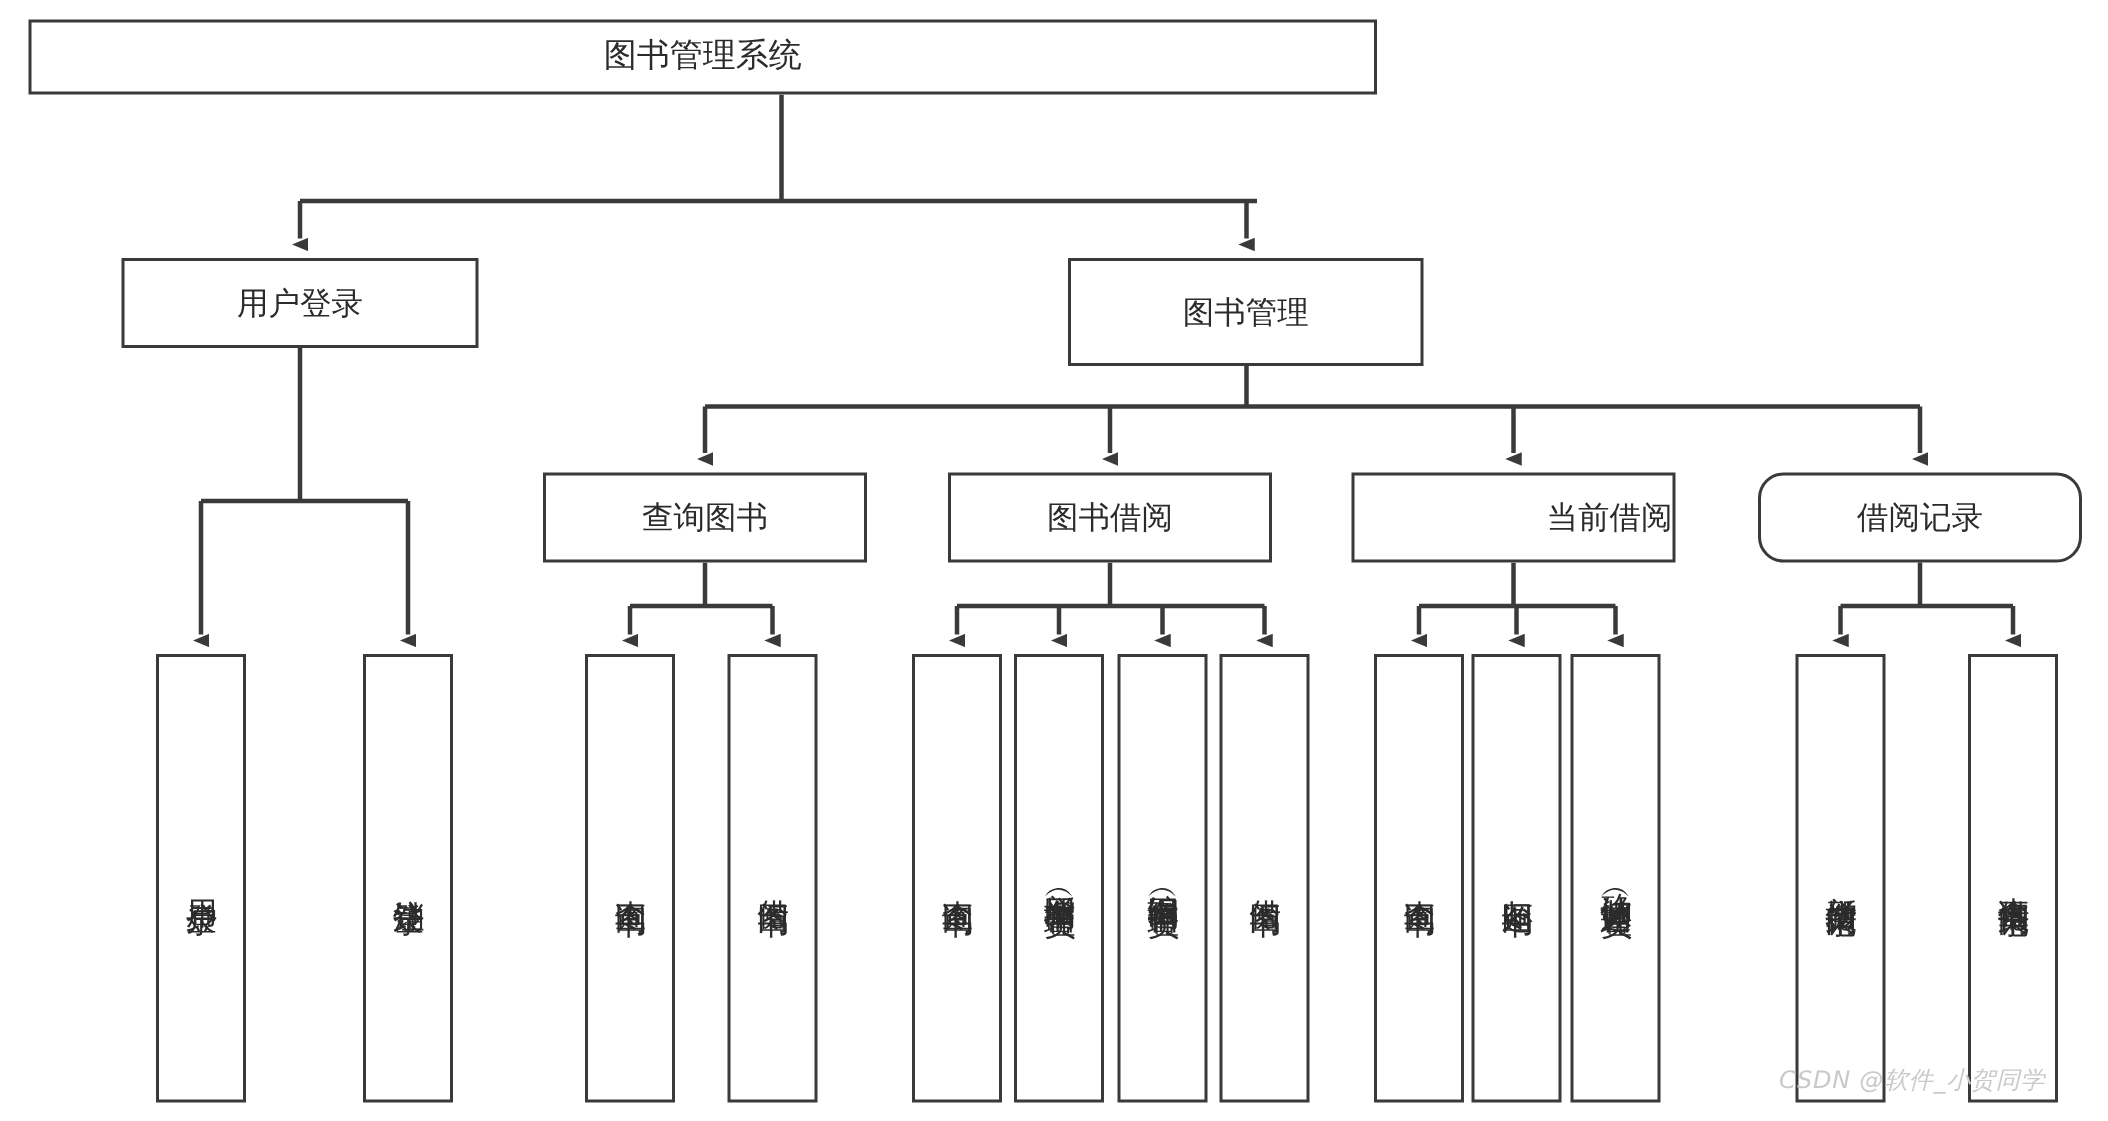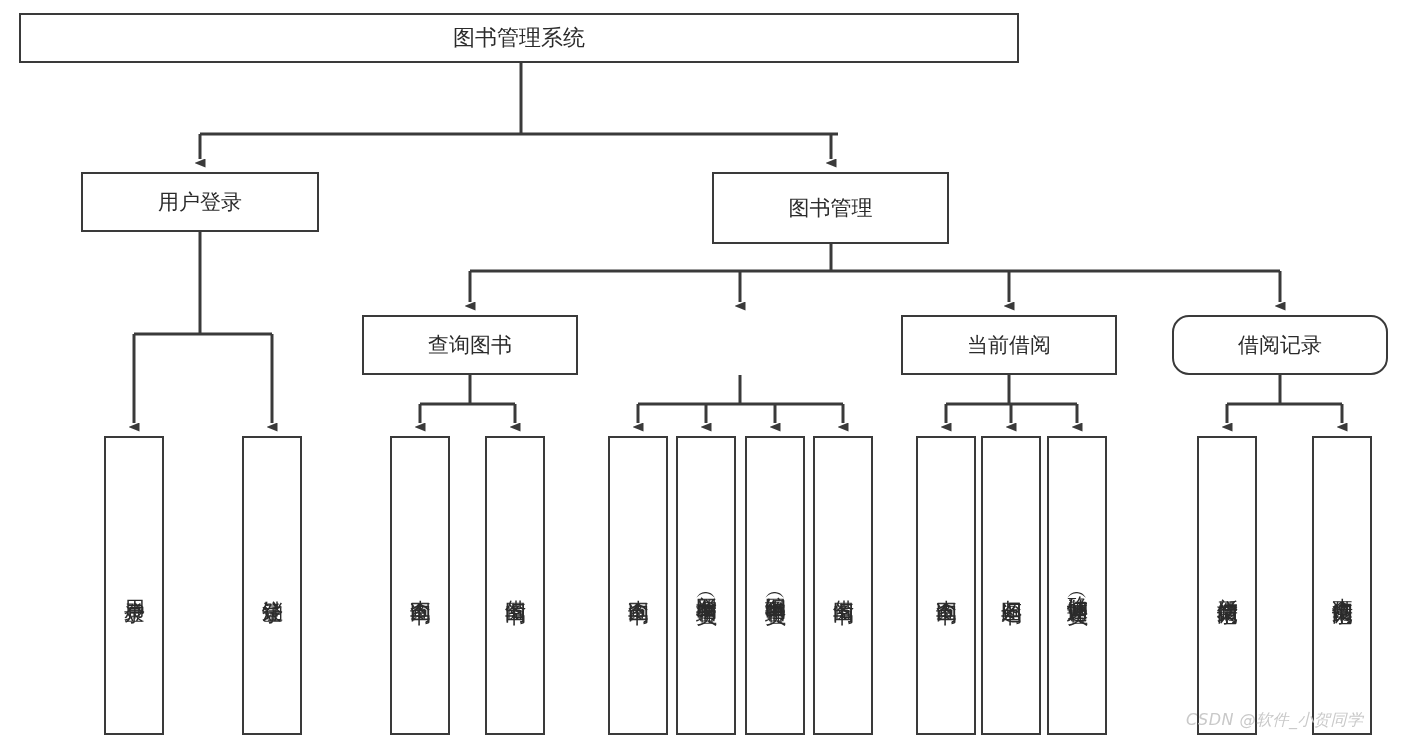--- a/index.html
+++ b/index.html
@@ -116,35 +116,38 @@
       <path d="M1011,404 L1011,423" marker-end="url(#arrow)"></path>
       <path d="M1077,404 L1077,423" marker-end="url(#arrow)"></path>
 
       <path d="M1280,375 L1280,404"></path>
       <path d="M1227,404 L1342,404"></path>
       <path d="M1227,404 L1227,423" marker-end="url(#arrow)"></path>
       <path d="M1342,404 L1342,423" marker-end="url(#arrow)"></path>
     </g>
   </svg>
 
-  <div class="node root horizontal" style="left:19px; top:13px; width:1000px; height:50px;">
+  <div class="node root horizontal" style="left:19px; top:13px; width:899px; height:50px;">
     <span class="node-label">图书管理系统</span>
   </div>
 
   <div class="node horizontal" style="left:81px; top:172px; width:238px; height:60px;">
     <span class="node-label">用户登录</span>
   </div>
   <div class="node horizontal" style="left:712px; top:172px; width:237px; height:72px;">
     <span class="node-label">图书管理</span>
   </div>
 
   <div class="node horizontal" style="left:362px; top:315px; width:216px; height:60px;">
     <span class="node-label">查询图书</span>
   </div>
-  <div class="node horizontal" style="left:901px; top:315px; width:216px; height:60px;">
+  <div class="node horizontal" style="left:632px; top:315px; width:216px; height:60px;">
+    <span class="node-label">图书借阅</span>
+  </div>
+  <div class="node horizontal" style="left:901px; top:315px; width:216px; height:60px;justify-content:flex-end;">
     <span class="node-label">当前借阅</span>
   </div>
   <div class="node horizontal" style="left:1172px; top:315px; width:216px; height:60px;border-radius:17px;">
     <span class="node-label">借阅记录</span>
   </div>
 
   <div class="node vertical" style="left:104px; top:436px; width:60px; height:299px;">
     <span class="node-label">用户登录</span>
   </div>
   <div class="node vertical" style="left:242px; top:436px; width:60px; height:299px;">

